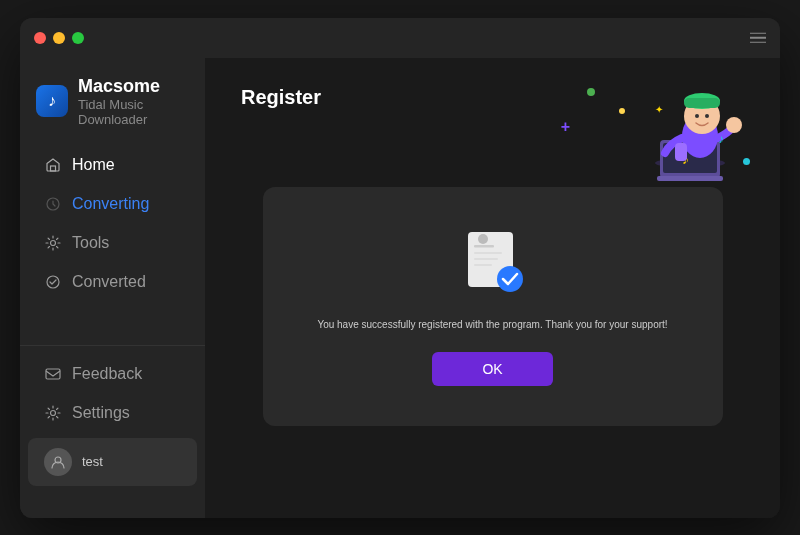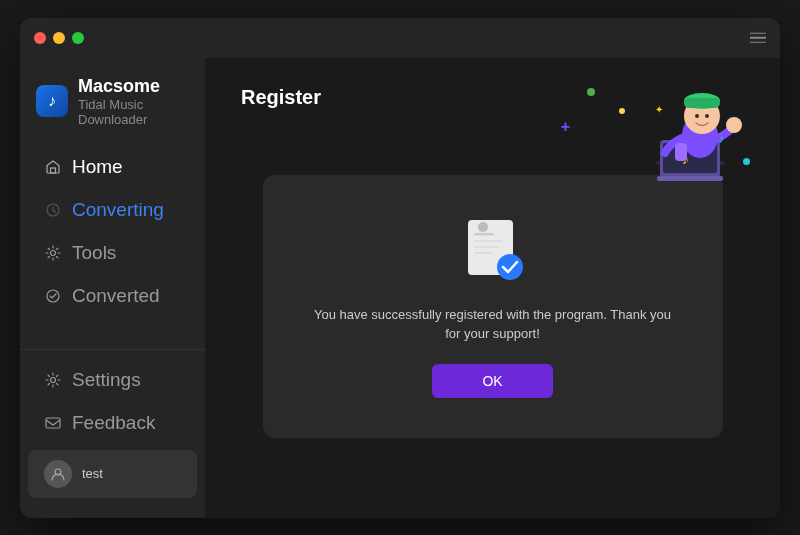--- a/index.html
+++ b/index.html
@@ -108,21 +108,21 @@
     .nav-items {
       flex: 1;
     }
     .nav-item {
       display: flex;
       align-items: center;
       gap: 10px;
       padding: 10px 16px;
       cursor: pointer;
       color: #999;
-      font-size: 19px;
+      font-size: 16px;
       border-radius: 6px;
       margin: 1px 8px;
       transition: background 0.15s;
     }
     .nav-item.active { color: #fff; }
     .nav-item.disabled { color: #3b82f6; cursor: default; }
     .nav-icon {
       width: 18px;
       height: 18px;
       display: flex;
@@ -132,21 +132,21 @@
     }
     .sidebar-bottom {
       padding: 8px 0;
       border-top: 1px solid #333;
     }
     .user-item {
       display: flex;
       align-items: center;
       gap: 10px;
       padding: 10px 16px;
-      margin: 6px 8px 2px;
+      margin: 6px 8px 14px;
       background: #333;
       border-radius: 8px;
       cursor: pointer;
       text-align: center;
     }
     .user-avatar {
       width: 28px;
       height: 28px;
       border-radius: 50%;
       background: #555;
@@ -203,21 +203,21 @@
       align-items: center;
       gap: 20px;
     }
     .success-icon {
       width: 70px;
       height: 70px;
       position: relative;
     }
     .dialog-message {
       color: #ccc;
-      font-size: 13px;
+      font-size: 10px;
       text-align: center;
       line-height: 1.5;
     }
     .ok-button {
       background: #6d28d9;
       color: #fff;
       border: none;
       border-radius: 6px;
       padding: 9px 50px;
       font-size: 14px;
@@ -330,34 +330,34 @@
             </svg>
           </div>
           <span>Converted</span>
         </div>
       </div>
 
       <div class="sidebar-bottom">
         <div class="nav-item">
           <div class="nav-icon">
             <svg width="16" height="16" viewBox="0 0 16 16" fill="none">
+              <rect x="1" y="3" width="14" height="10" rx="1.5" stroke="#999" stroke-width="1.2"></rect>
+              <path d="M1 5l7 5 7-5" stroke="#999" stroke-width="1.2"></path>
+            </svg>
+          </div>
+          <span>Feedback</span>
+        </div>
+        <div class="nav-item">
+          <div class="nav-icon">
+            <svg width="16" height="16" viewBox="0 0 16 16" fill="none">
               <circle cx="8" cy="8" r="2.5" stroke="#999" stroke-width="1.2"></circle>
               <path d="M8 1v2M8 13v2M1 8h2M13 8h2M3.05 3.05l1.41 1.41M11.54 11.54l1.41 1.41M3.05 12.95l1.41-1.41M11.54 4.46l1.41-1.41" stroke="#999" stroke-width="1.2" stroke-linecap="round"></path>
             </svg>
           </div>
           <span>Settings</span>
-        </div>
-        <div class="nav-item">
-          <div class="nav-icon">
-            <svg width="16" height="16" viewBox="0 0 16 16" fill="none">
-              <rect x="1" y="3" width="14" height="10" rx="1.5" stroke="#999" stroke-width="1.2"></rect>
-              <path d="M1 5l7 5 7-5" stroke="#999" stroke-width="1.2"></path>
-            </svg>
-          </div>
-          <span>Feedback</span>
         </div>
         <div class="user-item">
           <div class="user-avatar">
             <svg width="16" height="16" viewBox="0 0 16 16" fill="none">
               <circle cx="8" cy="6" r="3" stroke="#aaa" stroke-width="1.2"></circle>
               <path d="M2 14c0-3.3 2.7-6 6-6s6 2.7 6 6" stroke="#aaa" stroke-width="1.2" stroke-linecap="round"></path>
             </svg>
           </div>
           <span class="user-name">test</span>
         </div>

